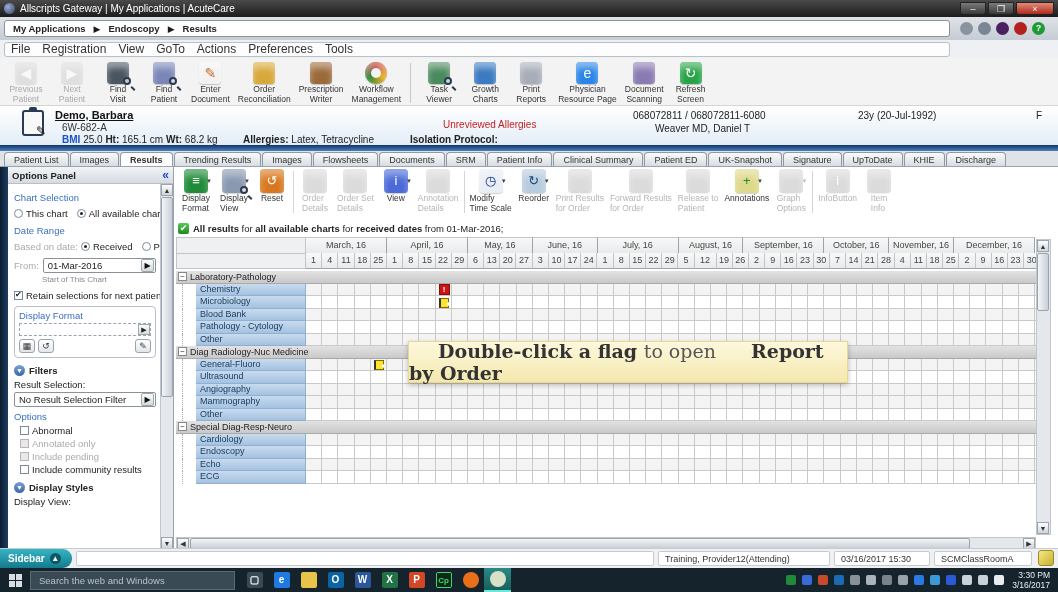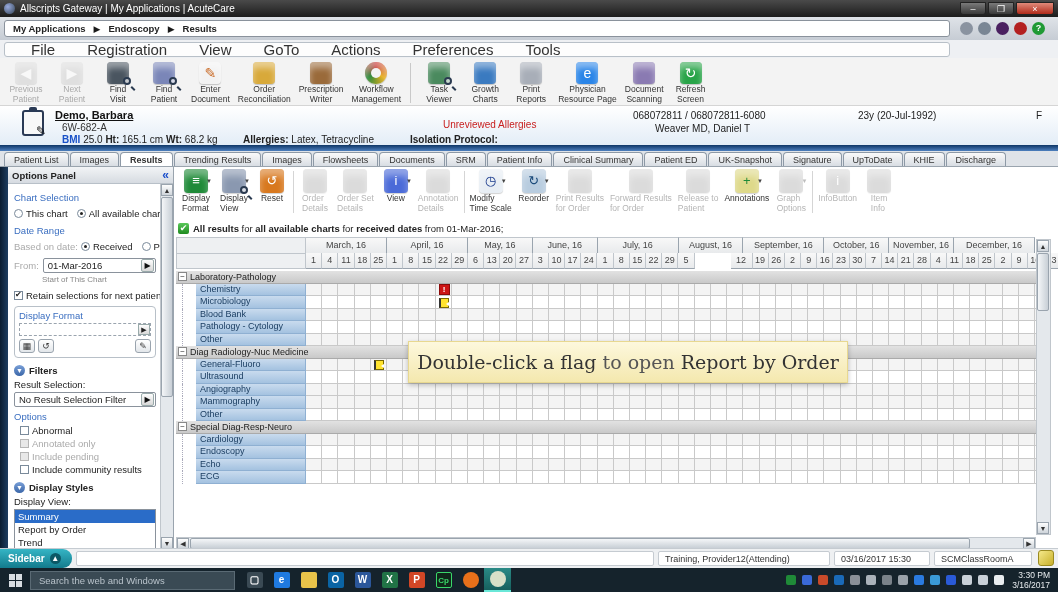--- a/index.html
+++ b/index.html
@@ -23,21 +23,21 @@
     display:flex; align-items:center; padding:0 8px; gap:8px; }
   .crumb { font-weight:bold; font-size:9.5px; color:#222; }
   .crumb-arrow { color:#1a1a1a; font-size:9px; }
   #crumb-icons { display:flex; gap:5px; margin-left:10px; align-items:center; }
   .ci { width:13px; height:13px; border-radius:50%; color:#fff; font-size:9px; font-weight:bold; text-align:center; line-height:13px; }
 
   
   #menubar { position:absolute; left:0; top:40px; width:1058px; height:18px; background:#eef0f3; display:flex; align-items:center; }
   #menu-items { margin-left:4px; height:15px; background:#fdfdfd; border:1px solid #b8c0c8; border-radius:3px;
     display:flex; align-items:center; padding:0 6px; gap:12px; width:946px; }
-  .menu-item { font-size:15px; color:#333;margin-left:20px; }
+  .menu-item { font-size:12px; color:#333; }
 
   
   #toolbar { position:absolute; left:0; top:58px; width:1058px; height:48px; background:#f3f3f3;
     border-bottom:1px solid #d5d5d5; display:flex; align-items:flex-start; padding:3px 2px 0 4px; gap:2px; }
   .tb-btn { display:flex; flex-direction:column; align-items:center; min-width:44px; padding:1px 3px; }
   .tb-icon { position:relative; width:22px; height:22px; border-radius:4px; color:#fff; font-size:14px; line-height:22px; text-align:center;
     box-shadow:inset 0 6px 6px rgba(255,255,255,.45), 0 1px 1px rgba(0,0,0,.2); }
   .tb-icon.ring { border-radius:50%; background:conic-gradient(#c02020,#e8b020,#2a8a3a,#c02020) !important; }
   .tb-icon.ring::after { content:""; position:absolute; left:6px; top:6px; width:10px; height:10px; border-radius:50%; background:#f3f3f3; }
   .mag { position:absolute; right:-2px; bottom:-1px; width:8px; height:8px; border:2px solid #2a3a50; border-radius:50%; background:rgba(255,255,255,.65); }
@@ -158,21 +158,21 @@
 
   #grid-vscroll { position:absolute; left:860px; top:2px; width:15px; height:296px; background:#e4e8ec; border:1px solid #c0c6cc; }
   #grid-hscroll { position:absolute; left:0px; top:300px; width:860px; height:13px; background:#e4e8ec; border:1px solid #c0c6cc; }
   .hsb-btn { position:absolute; top:0; width:12px; height:11px; background:linear-gradient(#fdfdfd,#cfd5db); border:1px solid #9aa4ae; font-size:7px; text-align:center; line-height:10px; color:#333; }
   .hsb-thumb { position:absolute; top:0; height:11px; background:linear-gradient(#f4f6f8,#c8cfd6); border:1px solid #9aa4ae; border-radius:2px; }
 
   
   #tooltip { position:absolute; left:408px; top:341px; width:440px; height:42px; z-index:60;
     background:linear-gradient(#fdf8dd,#f4e8ae); box-shadow:0 2px 5px rgba(0,0,0,.25); border:1px solid #e8d890;
     display:flex; align-items:center; justify-content:center; font-family:"DejaVu Serif",serif; font-size:19px; color:#555; }
-  #tooltip b { color:#333; font-weight:400; }
+  #tooltip b { color:#333; font-weight:700;margin-left:29px; }
 
   
   #statusbar { position:absolute; left:0; top:548px; width:1058px; height:20px; background:#eef0f2; border-top:1px solid #c5cbd1; }
   #sidebar-btn { position:absolute; left:0; top:0; width:72px; height:19px; background:linear-gradient(#35b5c5,#137a8c);
     border-radius:0 9px 9px 0; color:#fff; font-size:10px; font-weight:bold; display:flex; align-items:center; padding-left:8px; gap:5px; }
   #sidebar-btn .up { width:11px; height:11px; border-radius:50%; background:#0c5866; font-size:8px; line-height:11px; text-align:center; }
   .status-pane { position:absolute; top:2px; height:15px; background:#fff; border:1px solid #c5cbd1; border-radius:2px;
     font-size:9px; color:#333; display:flex; align-items:center; padding:0 6px; white-space:nowrap; }
   #st-icon { position:absolute; right:4px; top:1px; width:16px; height:16px; border-radius:3px;
     background:linear-gradient(135deg,#f5e98a,#c8b02a); border:1px solid #9a8a20; }
@@ -442,25 +442,20 @@
           <div class="check-row">
             <span class="chk"></span>
             <span>Include community results</span>
           </div>
         </div>
       <div class="exp-head">
         <span class="exp-ico">▼</span>
         <span>Display Styles</span>
       </div>
       <div>Display View:</div>
-      <div id="view-list">
-          <div class="view-item sel">Summary</div>
-          <div class="view-item">Report by Order</div>
-          <div class="view-item">Trend</div>
-        </div>
     </div>
     <div id="opanel-scroll">
       <span class="sb-btn" style="top:0">▲</span>
       <span class="sb-thumb" style="top:13px;height:200px"></span>
       <span class="sb-btn" style="bottom:0">▼</span>
     </div>
   </div>
 
   <div id="rtoolbar">
       <div class="rb-btn">
@@ -589,21 +584,21 @@
           <span class="dcell" style="width: 16.2px;">3</span>
           <span class="dcell" style="width: 16.2px;">10</span>
           <span class="dcell" style="width: 16.2px;">17</span>
           <span class="dcell" style="width: 16.2px;">24</span>
           <span class="dcell" style="width: 16.2px;">1</span>
           <span class="dcell" style="width: 16.2px;">8</span>
           <span class="dcell" style="width: 16.2px;">15</span>
           <span class="dcell" style="width: 16.2px;">22</span>
           <span class="dcell" style="width: 16.2px;">29</span>
           <span class="dcell" style="width: 16.2px;">5</span>
-          <span class="dcell" style="width: 22px; margin-left: 36px;">12</span>
+          <span class="dcell" style="width: 22px;">12</span>
           <span class="dcell" style="width: 16.2px;">19</span>
           <span class="dcell" style="width: 16.2px;">26</span>
           <span class="dcell" style="width: 16.2px;">2</span>
           <span class="dcell" style="width: 16.2px;">9</span>
           <span class="dcell" style="width: 16.2px;">16</span>
           <span class="dcell" style="width: 16.2px;">23</span>
           <span class="dcell" style="width: 16.2px;">30</span>
           <span class="dcell" style="width: 16.2px;">7</span>
           <span class="dcell" style="width: 16.2px;">14</span>
           <span class="dcell" style="width: 16.2px;">21</span>

